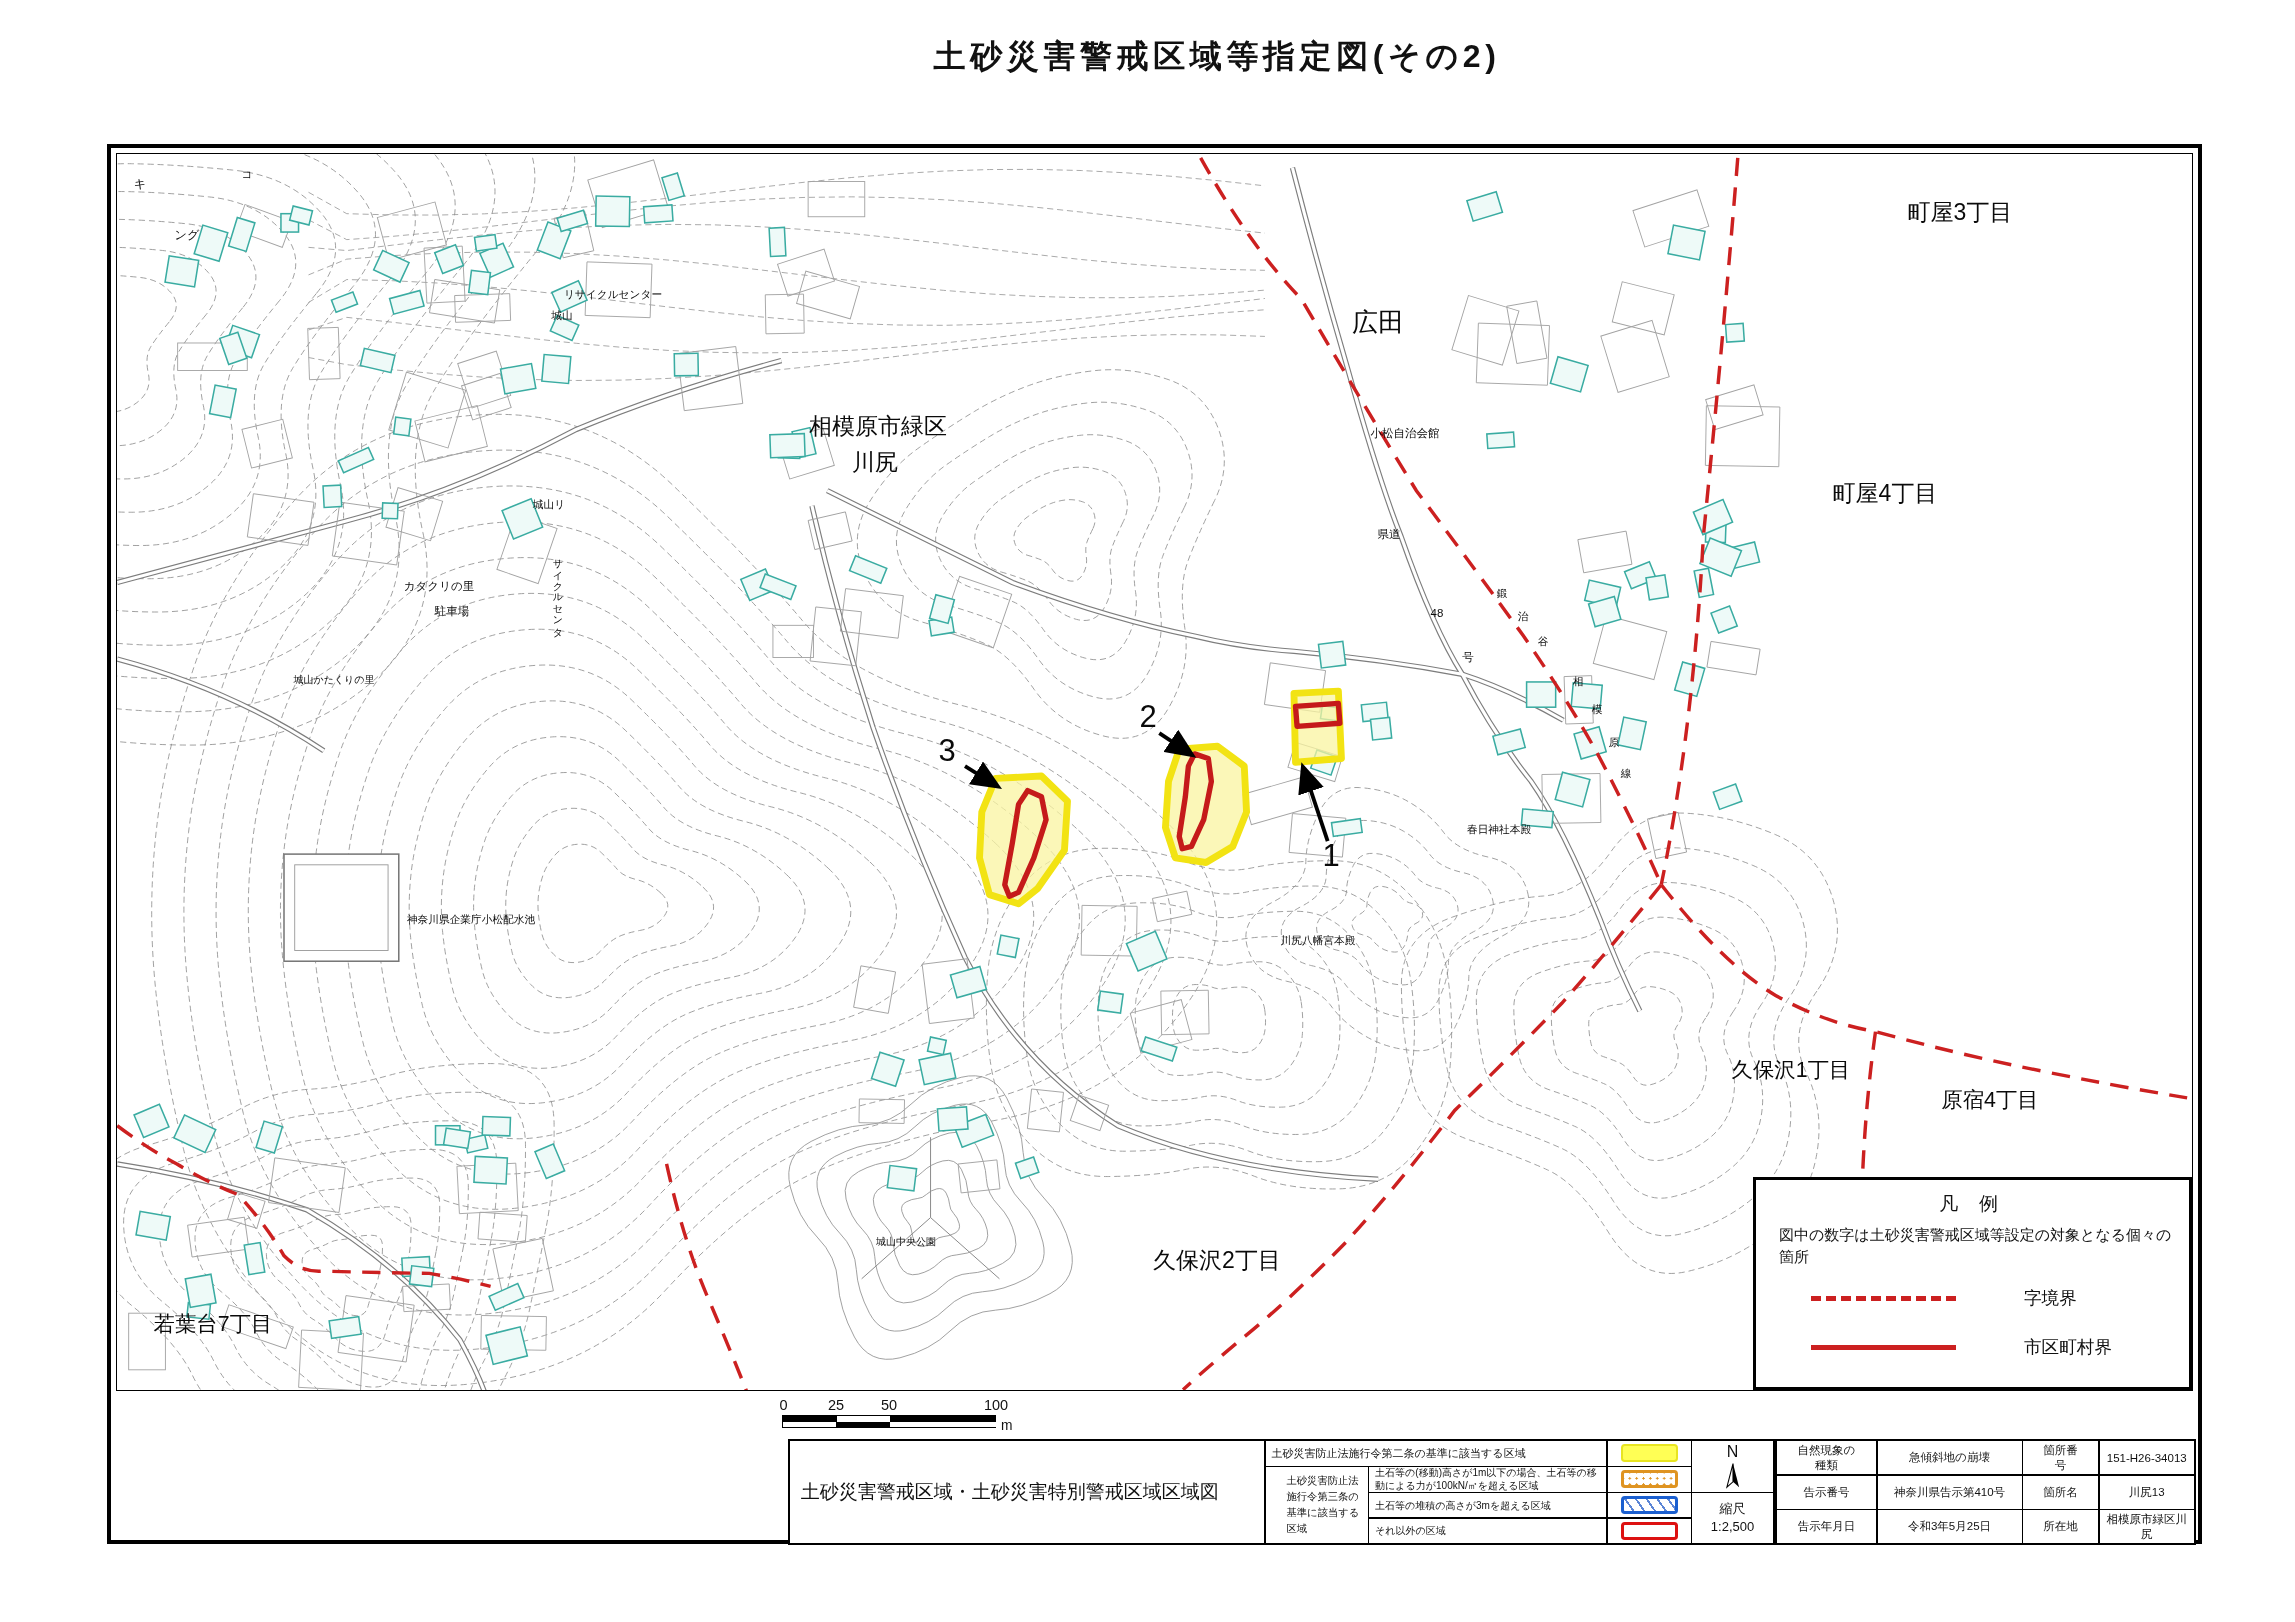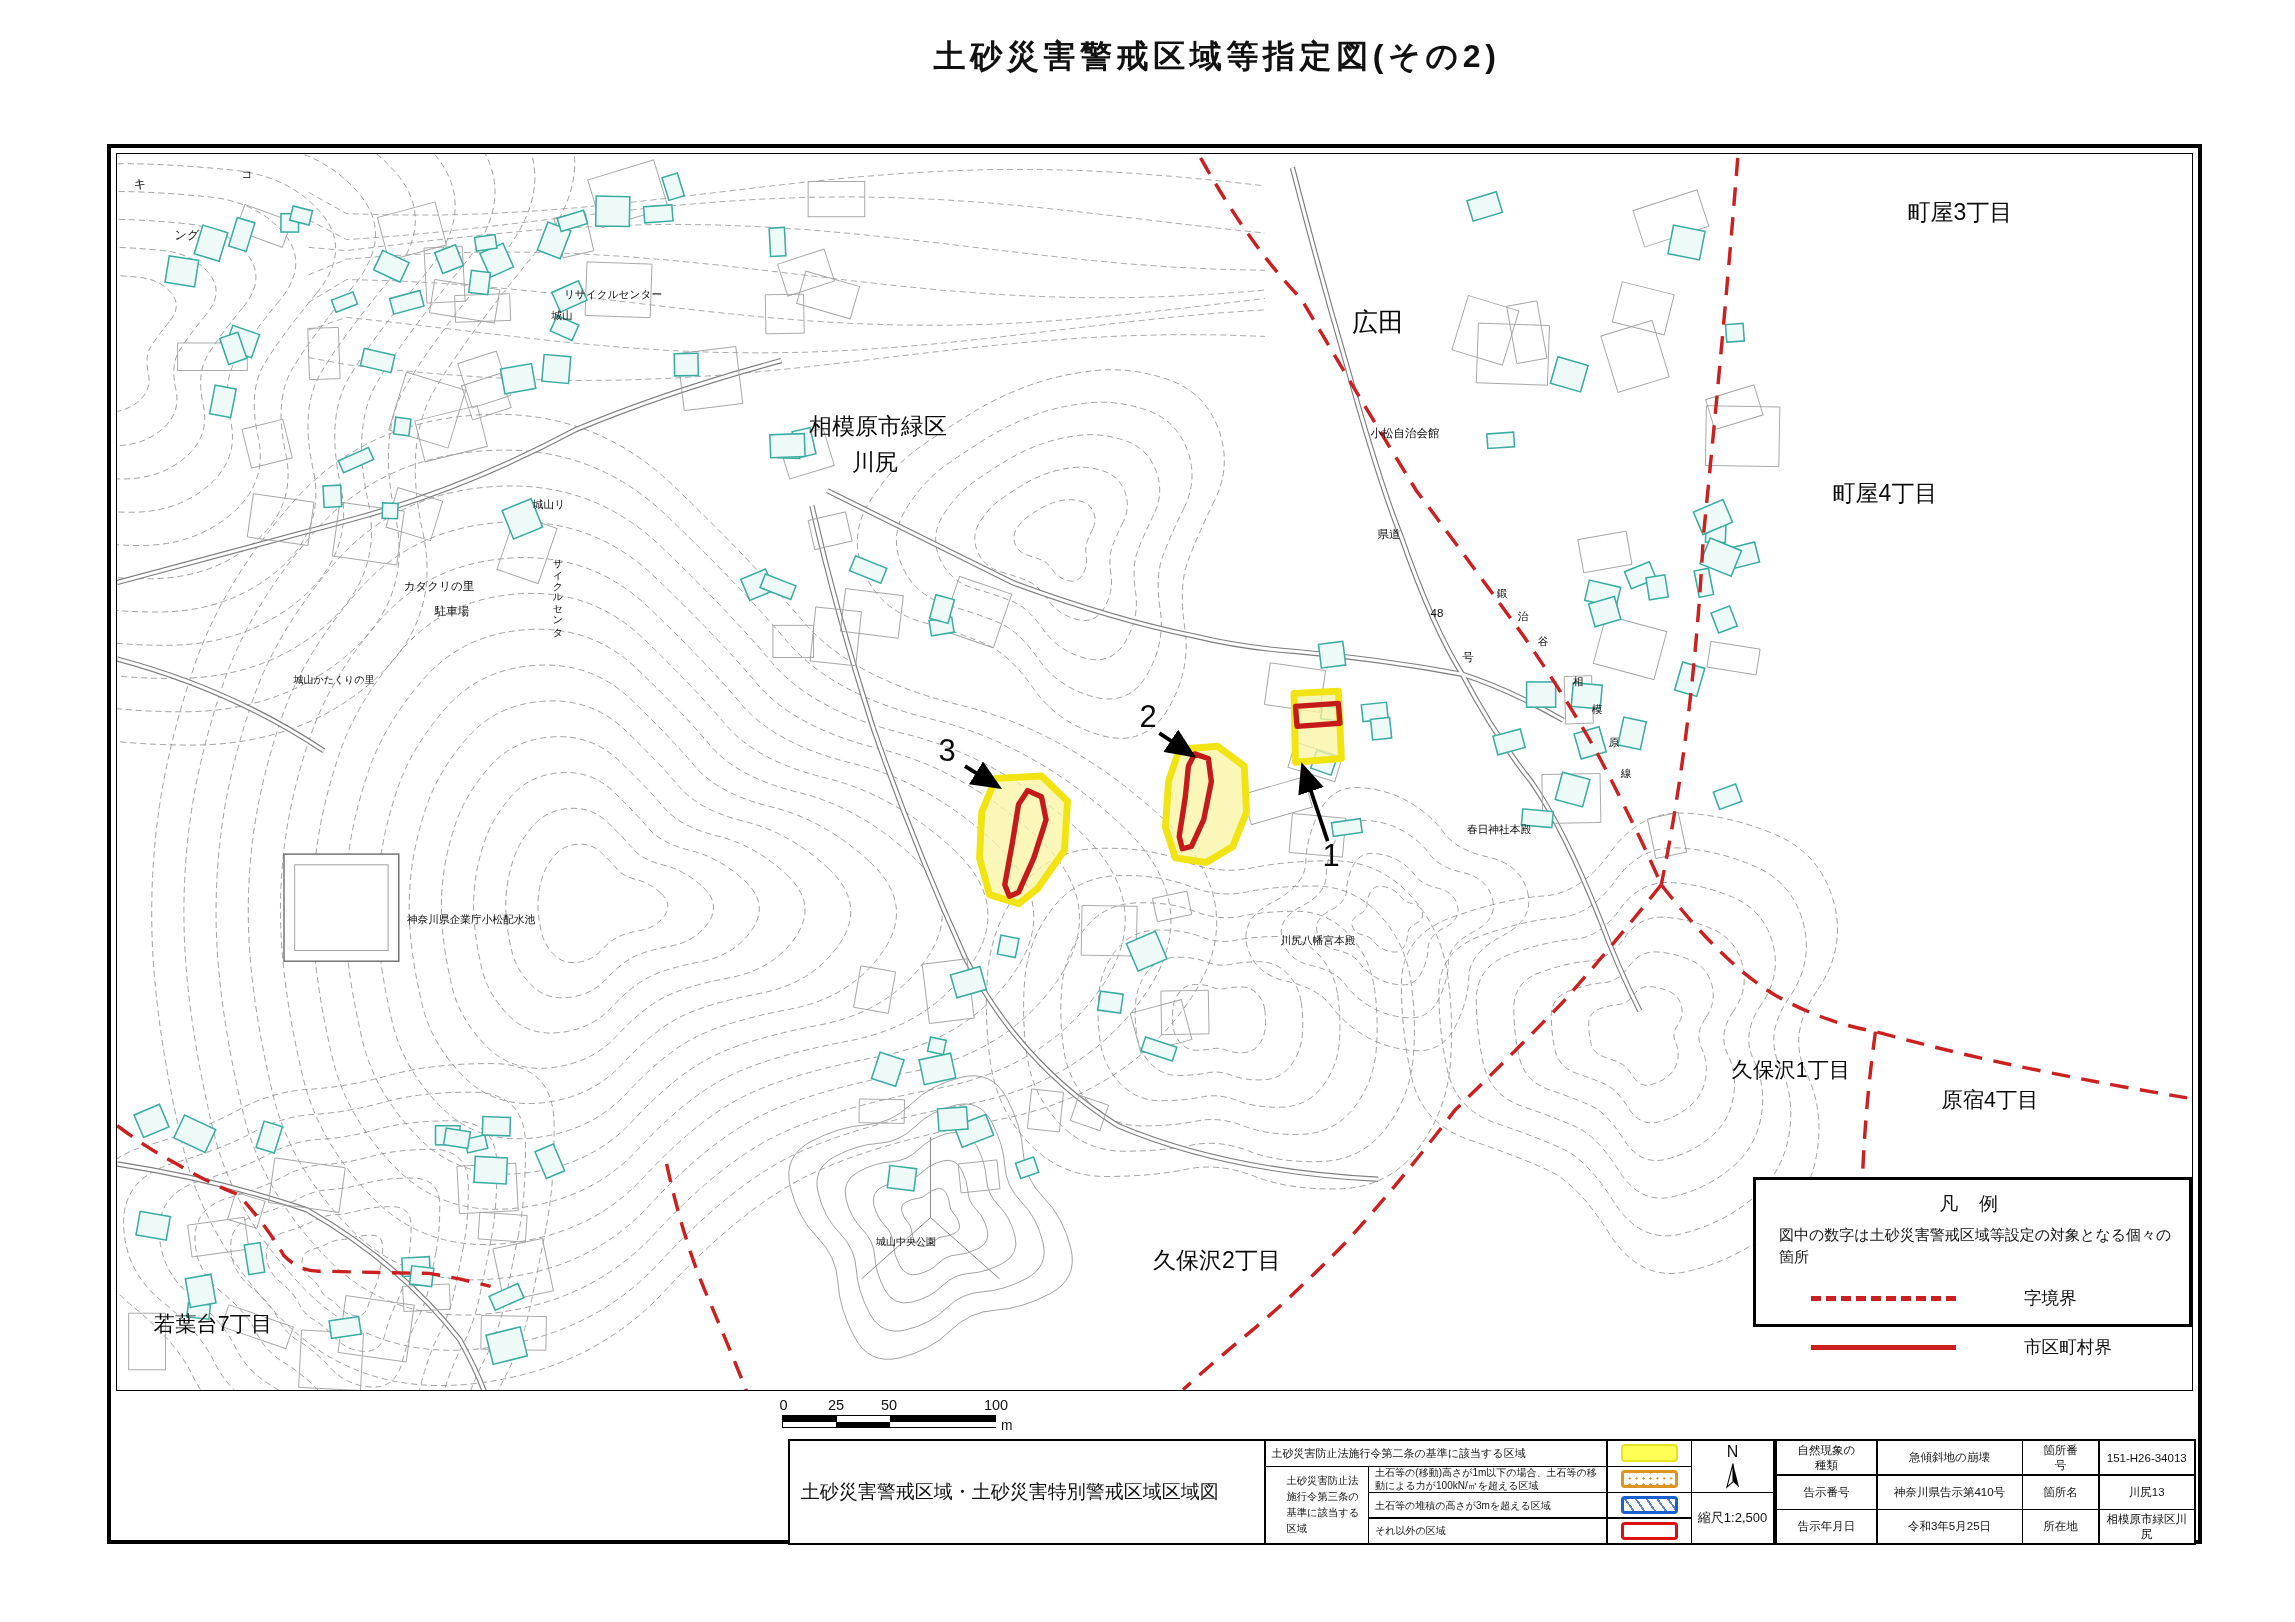--- a/index.html
+++ b/index.html
@@ -14,21 +14,21 @@
 
   .map-area { position:absolute; left:116px; top:153px; width:2077px; height:1238px;
               border:1.5px solid #000; background:#fff; overflow:hidden; }
   .map-area svg { position:absolute; left:0; top:0; }
 
   .map-label { position:absolute; transform:translate(-50%,-50%); white-space:nowrap;
                line-height:1.08; color:#0a0a0a; z-index:5; }
   .map-label.vertical { writing-mode:vertical-rl; }
 
   
-  .legend-box { position:absolute; left:1636px; top:1023px; width:439px; height:150px;
+  .legend-box { position:absolute; left:1636px; top:1023px; width:439px; height:213px;
                 background:#fff; border:3.1px solid #000; z-index:8; }
   .legend-title { position:absolute; left:50%; top:10.7px; transform:translateX(-50%);
                   font-size:19px; letter-spacing:7.7px; }
   .legend-note { position:absolute; left:23px; top:44px; width:398px; font-size:15px; line-height:1.45; }
   .legend-item-line { position:absolute; left:55px; width:145px; height:0; }
   .legend-item-line.dashed { top:116px; border-top:5.4px dashed #cc2020; }
   .legend-item-line.solid  { top:165px; border-top:5.4px solid  #cc2020; }
   .legend-item-label { position:absolute; left:268px; font-size:17.6px; }
   .legend-item-label.l0 { top:106px;text-align:center; }
   .legend-item-label.l1 { top:155px; }
@@ -56,21 +56,21 @@
   .cell-swatch { justify-content:center; }
   .swatch { width:57px; height:18.4px; border-radius:3.8px; }
   .swatch.yellow  { background:#ffff55; border:2.3px solid #e8e520; }
   .swatch.orange  { border:3.1px solid #df9422; background:
                     radial-gradient(#df9422 1.2px, transparent 1.3px) 2.3px 2.3px / 6.9px 6.1px repeat #fff; }
   .swatch.blue    { border:3.1px solid #1a5fd0; background:
                     repeating-linear-gradient(55deg,#fff 0 6.9px,#5b85d6 6.9px 8.8px); }
   .swatch.red     { border:3.1px solid #dd1111; background:#fff; }
   .cell-compass { grid-row:1/3; grid-column:5; flex-direction:column; justify-content:center; gap:0.8px; }
   .cell-compass .n { font-size:16px; }
-  .cell-scale { grid-row:3/5; grid-column:5; justify-content:center; font-size:13px; line-height:1.35; }
+  .cell-scale { grid-row:3/5; grid-column:5; flex-direction:column; justify-content:center; font-size:13px; line-height:1.35; }
   #table-info .cell { font-size:11.5px; }
   #table-info .lbl { justify-content:center; text-align:center; line-height:1.25; padding:0 20px; }
   #table-info .val { justify-content:center; text-align:center; padding:0 3.1px; }
 </style>
 </head>
 <body>
 
 <div class="page">
 
   <div class="doc-title">土砂災害警戒区域等指定図(その2)</div>

